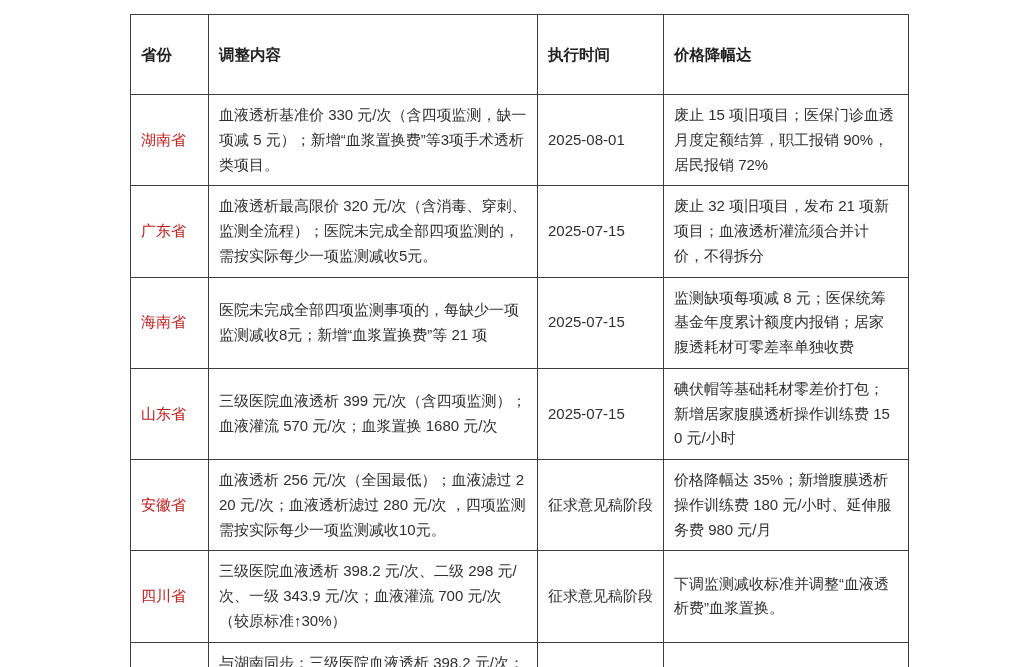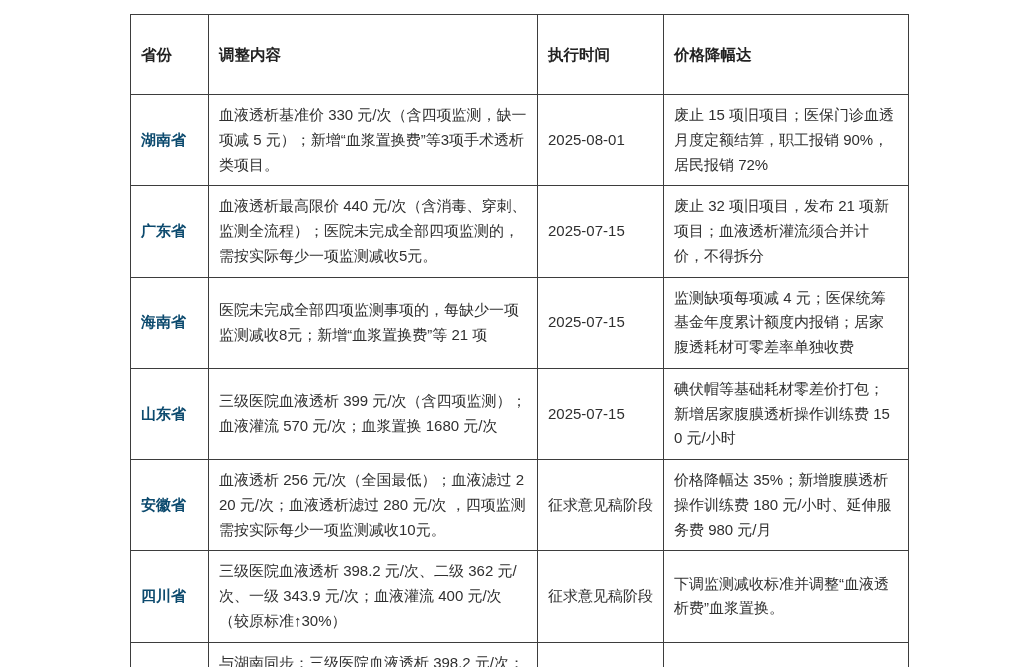--- a/index.html
+++ b/index.html
@@ -37,22 +37,22 @@
     word-break: break-all;
   }
   table.price-table thead th {
     font-weight: bold;
     height: 80px;
     font-size: 15.5px;
     color: #222;
   }
   table.price-table tbody tr { height: 79px; }
   td.cell-province {
-    font-weight: bold;
-    color: #0c4a6e;
+    font-weight: normal;
+    color: #b91c1c;
     margin-top: 10px;
   }
   td.cell-time { font-size: 15px; }
 </style>
 </head>
 <body>
 
 <div class="page">
   <table class="price-table">
     <colgroup>
@@ -71,45 +71,45 @@
     </thead>
     <tbody>
         <tr>
           <td class="cell-province">湖南省</td>
           <td class="cell-content">血液透析基准价 330 元/次（含四项监测，缺一项减 5 元）；新增“血浆置换费”等3项手术透析类项目。</td>
           <td class="cell-time">2025-08-01</td>
           <td class="cell-notes">废止 15 项旧项目；医保门诊血透月度定额结算，职工报销 90%，居民报销 72%</td>
         </tr>
         <tr>
           <td class="cell-province">广东省</td>
-          <td class="cell-content">血液透析最高限价 440 元/次（含消毒、穿刺、监测全流程）；医院未完成全部四项监测的，需按实际每少一项监测减收5元。</td>
+          <td class="cell-content">血液透析最高限价 320 元/次（含消毒、穿刺、监测全流程）；医院未完成全部四项监测的，需按实际每少一项监测减收5元。</td>
           <td class="cell-time">2025-07-15</td>
           <td class="cell-notes">废止 32 项旧项目，发布 21 项新项目；血液透析灌流须合并计价，不得拆分</td>
         </tr>
         <tr>
           <td class="cell-province">海南省</td>
           <td class="cell-content">医院未完成全部四项监测事项的，每缺少一项监测减收8元；新增“血浆置换费”等 21 项</td>
           <td class="cell-time">2025-07-15</td>
-          <td class="cell-notes">监测缺项每项减 4 元；医保统筹基金年度累计额度内报销；居家腹透耗材可零差率单独收费</td>
+          <td class="cell-notes">监测缺项每项减 8 元；医保统筹基金年度累计额度内报销；居家腹透耗材可零差率单独收费</td>
         </tr>
         <tr>
           <td class="cell-province">山东省</td>
           <td class="cell-content">三级医院血液透析 399 元/次（含四项监测）；血液灌流 570 元/次；血浆置换 1680 元/次</td>
           <td class="cell-time">2025-07-15</td>
           <td class="cell-notes">碘伏帽等基础耗材零差价打包；新增居家腹膜透析操作训练费 150 元/小时</td>
         </tr>
         <tr>
           <td class="cell-province">安徽省</td>
           <td class="cell-content">血液透析 256 元/次（全国最低）；血液滤过 220 元/次；血液透析滤过 280 元/次 ，四项监测需按实际每少一项监测减收10元。</td>
           <td class="cell-time">征求意见稿阶段</td>
           <td class="cell-notes">价格降幅达 35%；新增腹膜透析操作训练费 180 元/小时、延伸服务费 980 元/月</td>
         </tr>
         <tr>
           <td class="cell-province">四川省</td>
-          <td class="cell-content">三级医院血液透析 398.2 元/次、二级 362 元/次、一级 343.9 元/次；血液灌流 400 元/次（较原标准↑30%）</td>
+          <td class="cell-content">三级医院血液透析 398.2 元/次、二级 298 元/次、一级 343.9 元/次；血液灌流 700 元/次（较原标准↑30%）</td>
           <td class="cell-time">征求意见稿阶段</td>
           <td class="cell-notes">下调监测减收标准并调整“血液透析费”血浆置换。</td>
         </tr>
         <tr>
           <td class="cell-province">重庆市</td>
           <td class="cell-content">与湖南同步：三级医院血液透析 398.2 元/次；医院未完成全部四项监测的，需按实际每少一项监测减收8元（减收按比例浮动）。</td>
           <td class="cell-time">2025-08-01</td>
           <td class="cell-notes">价格体系对标湖南；医保结算同湖南模式</td>
         </tr>
       </tbody>

